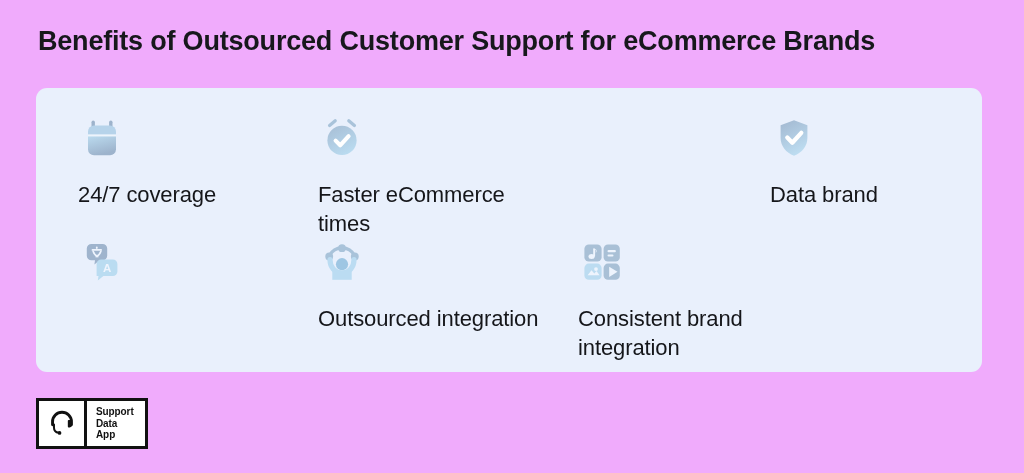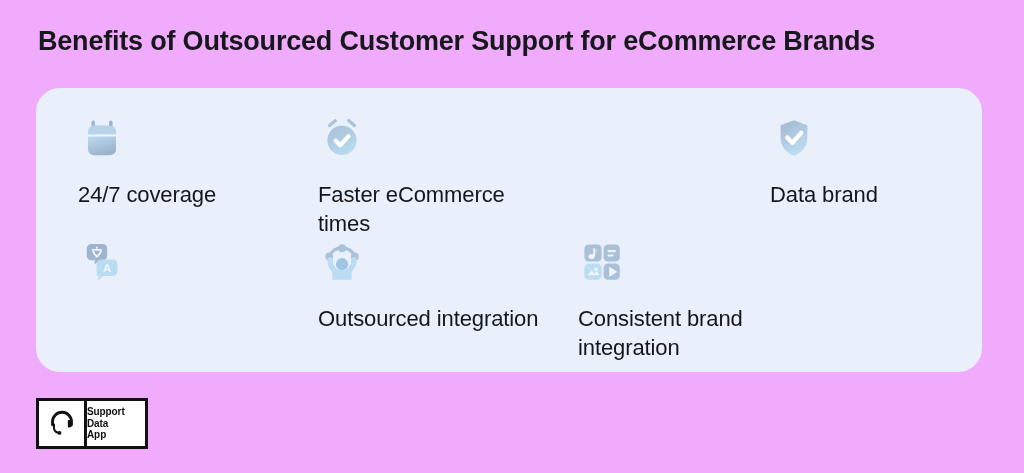--- a/index.html
+++ b/index.html
@@ -35,21 +35,21 @@
   }
 
   
   .panel {
     position: absolute;
     left: 36px;
     top: 88px;
     width: 946px;
     height: 284px;
     background: #e9f0fc;
-    border-radius: 24px;
+    border-radius: 11px;
   }
 
   .benefit {
     position: absolute;
     box-sizing: border-box;
   }
   .benefit .icon-wrap {
     width: 48px;
     height: 48px;
     display: block;
@@ -90,20 +90,21 @@
     display: flex;
     align-items: center;
     justify-content: center;
     box-sizing: border-box;
   }
   .logo-text {
     flex: 1;
     display: flex;
     flex-direction: column;
     justify-content: center;
+    padding-left: 9px;
     box-sizing: border-box;
   }
   .logo-text span {
     font-size: 10px;
     line-height: 11.5px;
     font-weight: bold;
     color: #111111;
     letter-spacing: -0.1px;
   }
 </style>

